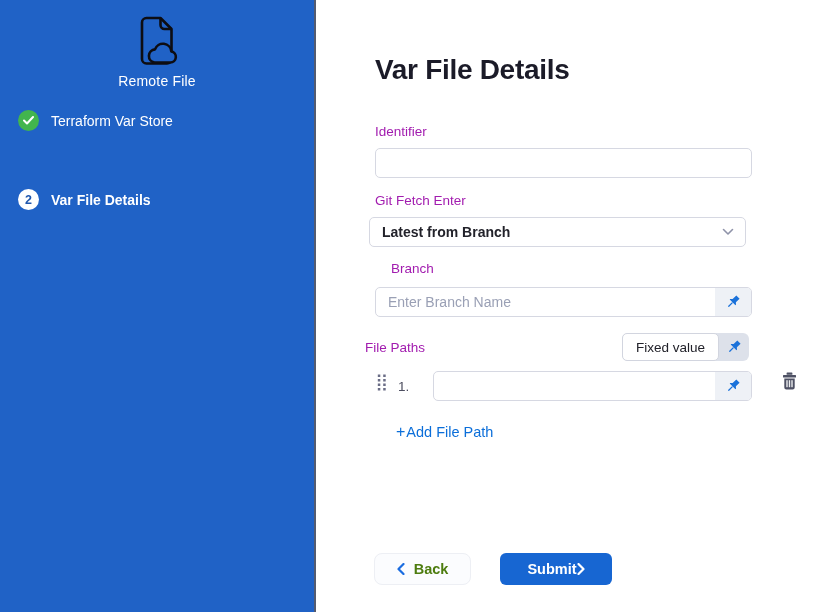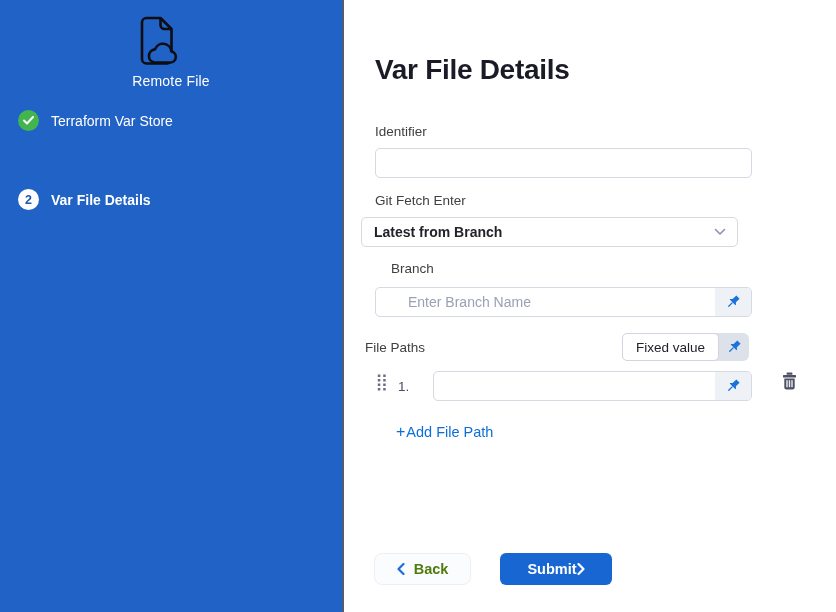--- a/index.html
+++ b/index.html
@@ -2,21 +2,21 @@
 <html><head>
 <meta charset="utf-8">
 <style>
   * { box-sizing: border-box; margin: 0; padding: 0; }
   html, body { width: 836px; height: 612px; }
   body { font-family: "Liberation Sans", sans-serif; background: #fff; }
   .screen { position: relative; width: 836px; height: 612px; background: #fff; overflow: hidden; }
 
   
   .sidebar {
-    position: absolute; left: 0; top: 0; width: 344px; height: 612px;
+    position: absolute; left: 0; top: 0; width: 316px; height: 612px;
     background: #2062c6; border-right: 2px solid #535b70;
   }
   .store-icon { position: absolute; left: 130px; top: 15px; }
   .store-label {
     position: absolute; top: 73px; left: 0; width: 100%;
     text-align: center; color: #fff; font-size: 14px; font-weight: 500; letter-spacing: .2px;
   }
   .step {
     position: absolute; left: 18px; display: flex; align-items: center; gap: 12px;
     color: #fff; font-size: 14px; cursor: pointer;
@@ -32,45 +32,45 @@
     font-weight: 700; font-size: 12.5px; display: flex; align-items: center; justify-content: center;
     flex: 0 0 auto;
   }
   .step-2 .step-label { font-weight: 700; }
 
   
   .page-title {
     position: absolute; left: 375px; top: 54px;
     font-size: 28px; font-weight: 600; color: #1b1b28; letter-spacing: -0.3px;
   }
-  .field-label { position: absolute; font-size: 13.5px; color: #404040; }
+  .field-label { position: absolute; font-size: 13.5px; color: #a21caf; }
   #lbl-identifier { left: 375px; top: 124px; }
   #lbl-gft        { left: 375px; top: 193px; }
   #lbl-branch     { left: 375px; top: 261px; margin-left: 16px; }
   #lbl-filepaths  { left: 365px; top: 340px; }
 
   .text-input {
     position: absolute; height: 30px; border: 1px solid #d6d8e2; border-radius: 5px;
     background: #fff; font-size: 14px; padding: 0 12px; color: #22222a; outline: none;
     font-family: inherit;
   }
   #input-identifier { left: 375px; top: 148px; width: 377px; }
 
   .select {
-    position: absolute; left: 361px; top: 217px; width: 377px; height: 30px;
+    position: absolute; left: 369px; top: 217px; width: 377px; height: 30px;
     border: 1px solid #d6d8e2; border-radius: 5px; background: #fff;
     display: flex; align-items: center; justify-content: space-between;
     padding: 0 11px 0 12px; font-size: 14px; font-weight: 600; color: #22222a; cursor: pointer;
   }
 
   .input-wrap {
     position: absolute; border: 1px solid #d6d8e2; border-radius: 5px; background: #fff;
     display: flex; overflow: hidden;
   }
-  #branch-wrap { left: 375px; top: 287px; width: 377px; height: 30px; padding-left: 20px; }
+  #branch-wrap { left: 375px; top: 287px; width: 377px; height: 30px; }
   #fp-wrap     { left: 433px; top: 371px; width: 319px; height: 30px; }
   .input-wrap input {
     flex: 1; min-width: 0; border: none; outline: none; background: transparent;
     font-size: 14px; padding: 0 12px; color: #22222a; font-family: inherit;
   }
   input::placeholder { color: #9aa0b5; }
   .pin-seg {
     width: 36px; background: #eef1f6; display: flex; align-items: center; justify-content: center;
     cursor: pointer; flex: 0 0 auto;
   }

